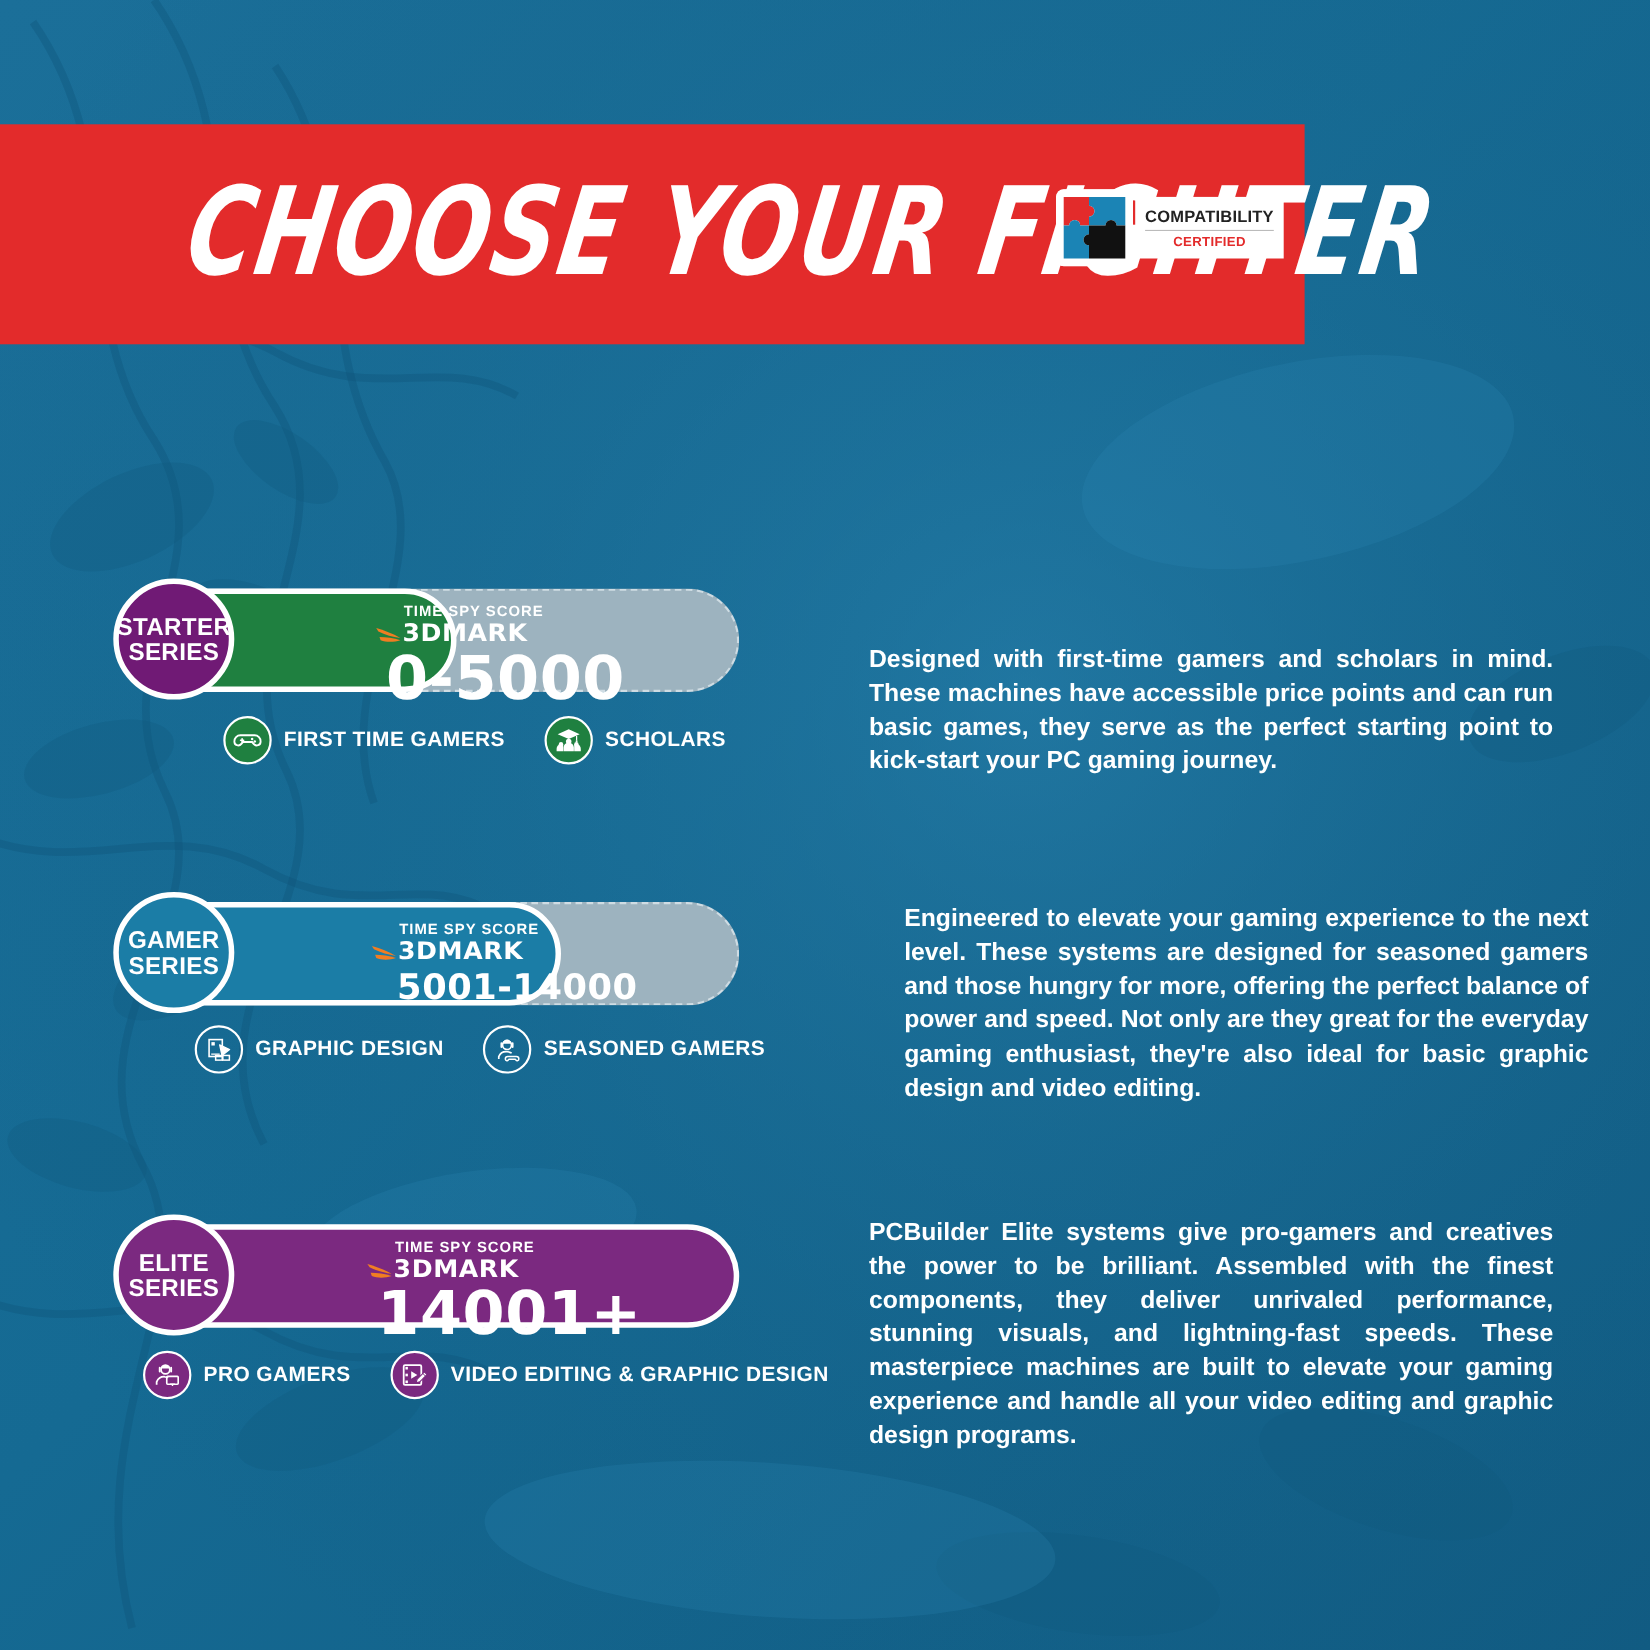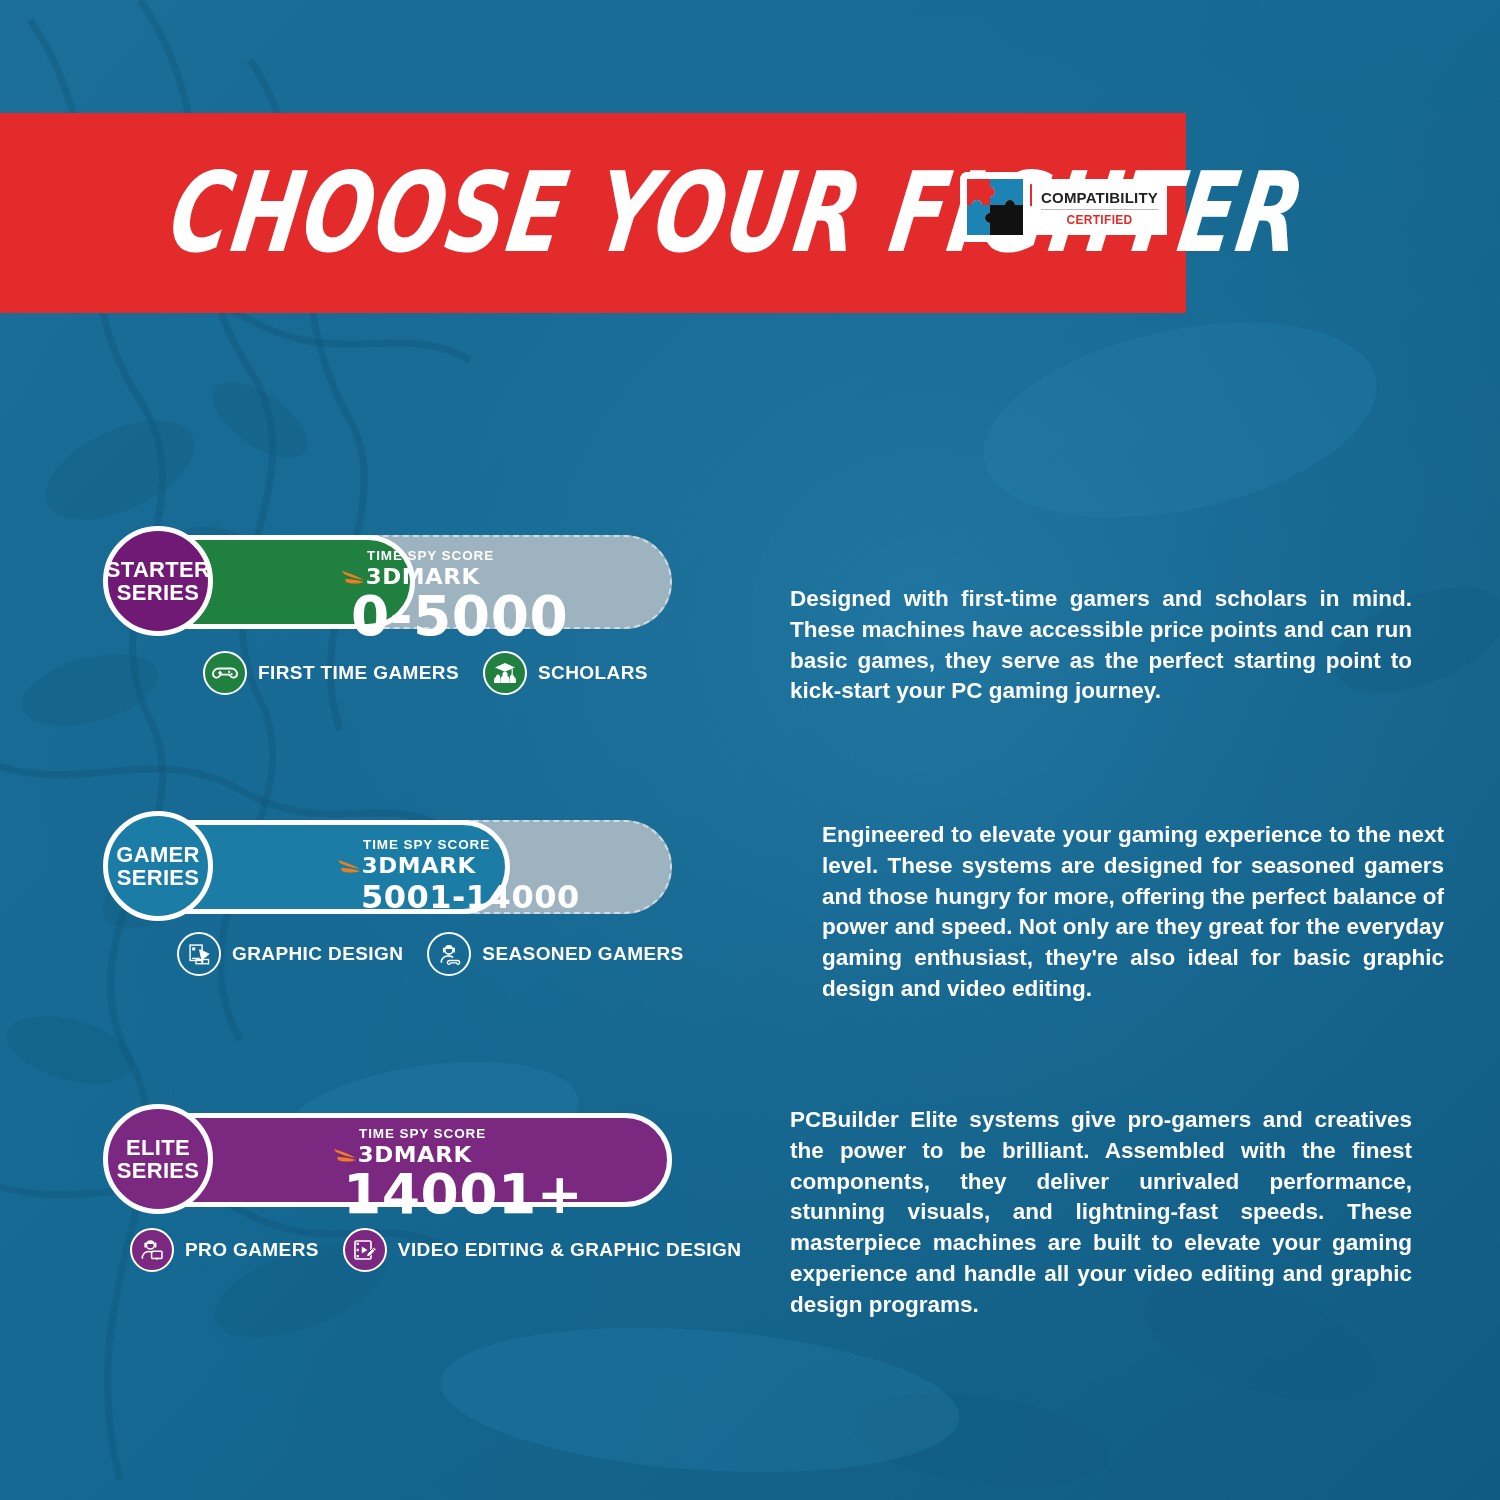--- a/index.html
+++ b/index.html
@@ -105,21 +105,21 @@
     position:relative;
   }
   .swoosh{width:24px;height:22px;margin-right:3px;flex:0 0 auto;}
   .score-val{
     font-size:55px;font-weight:bold;letter-spacing:.5px;
     margin-left:10px;margin-top:1px;line-height:1;
     font-family:"DejaVu Sans", sans-serif;
   }
 
   
-  .tags{position:absolute;display:flex;align-items:center;}
+  .tags{position:absolute;display:flex;align-items:center;gap:12px;}
   .tag{display:flex;align-items:center;margin-right:24px;}
   .tag-icon{
     width:44px;height:44px;border-radius:50%;
     display:flex;align-items:center;justify-content:center;
     flex:0 0 auto;box-sizing:border-box;
   }
   .tag-icon svg{display:block;}
   .tag-label{
     color:#ffffff;font-weight:bold;font-size:19px;
     letter-spacing:.4px;margin-left:11px;white-space:nowrap;

